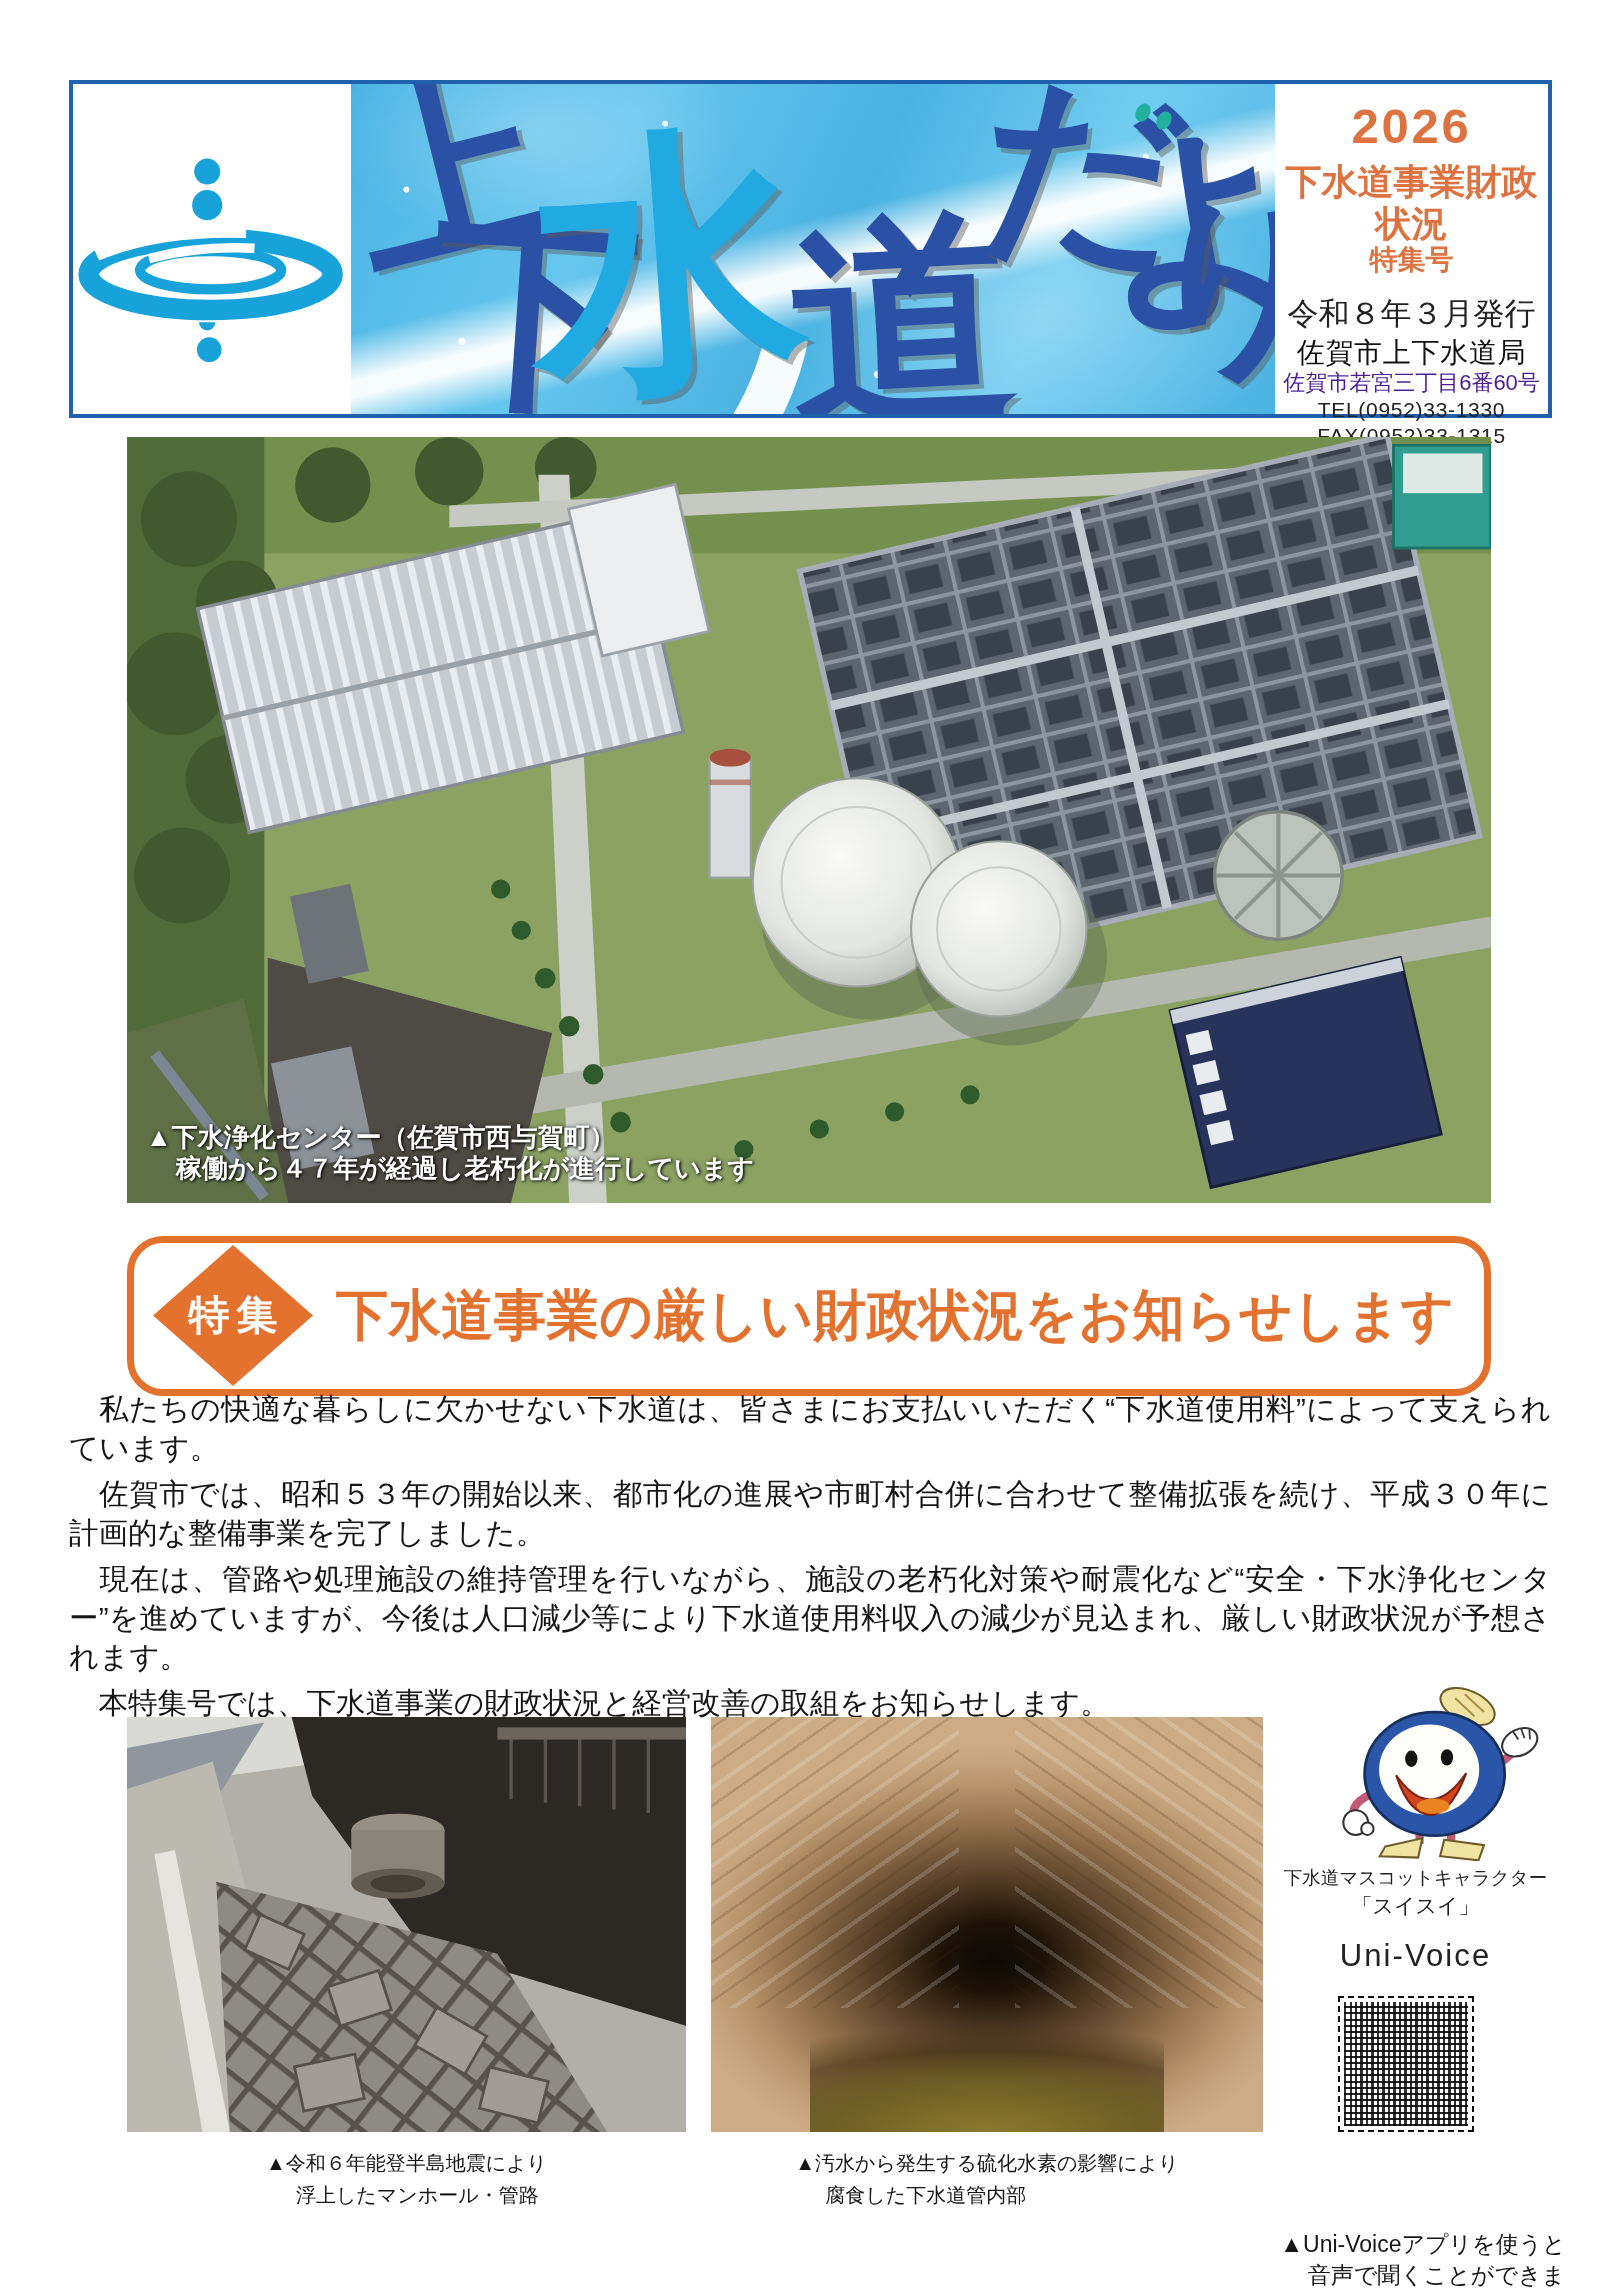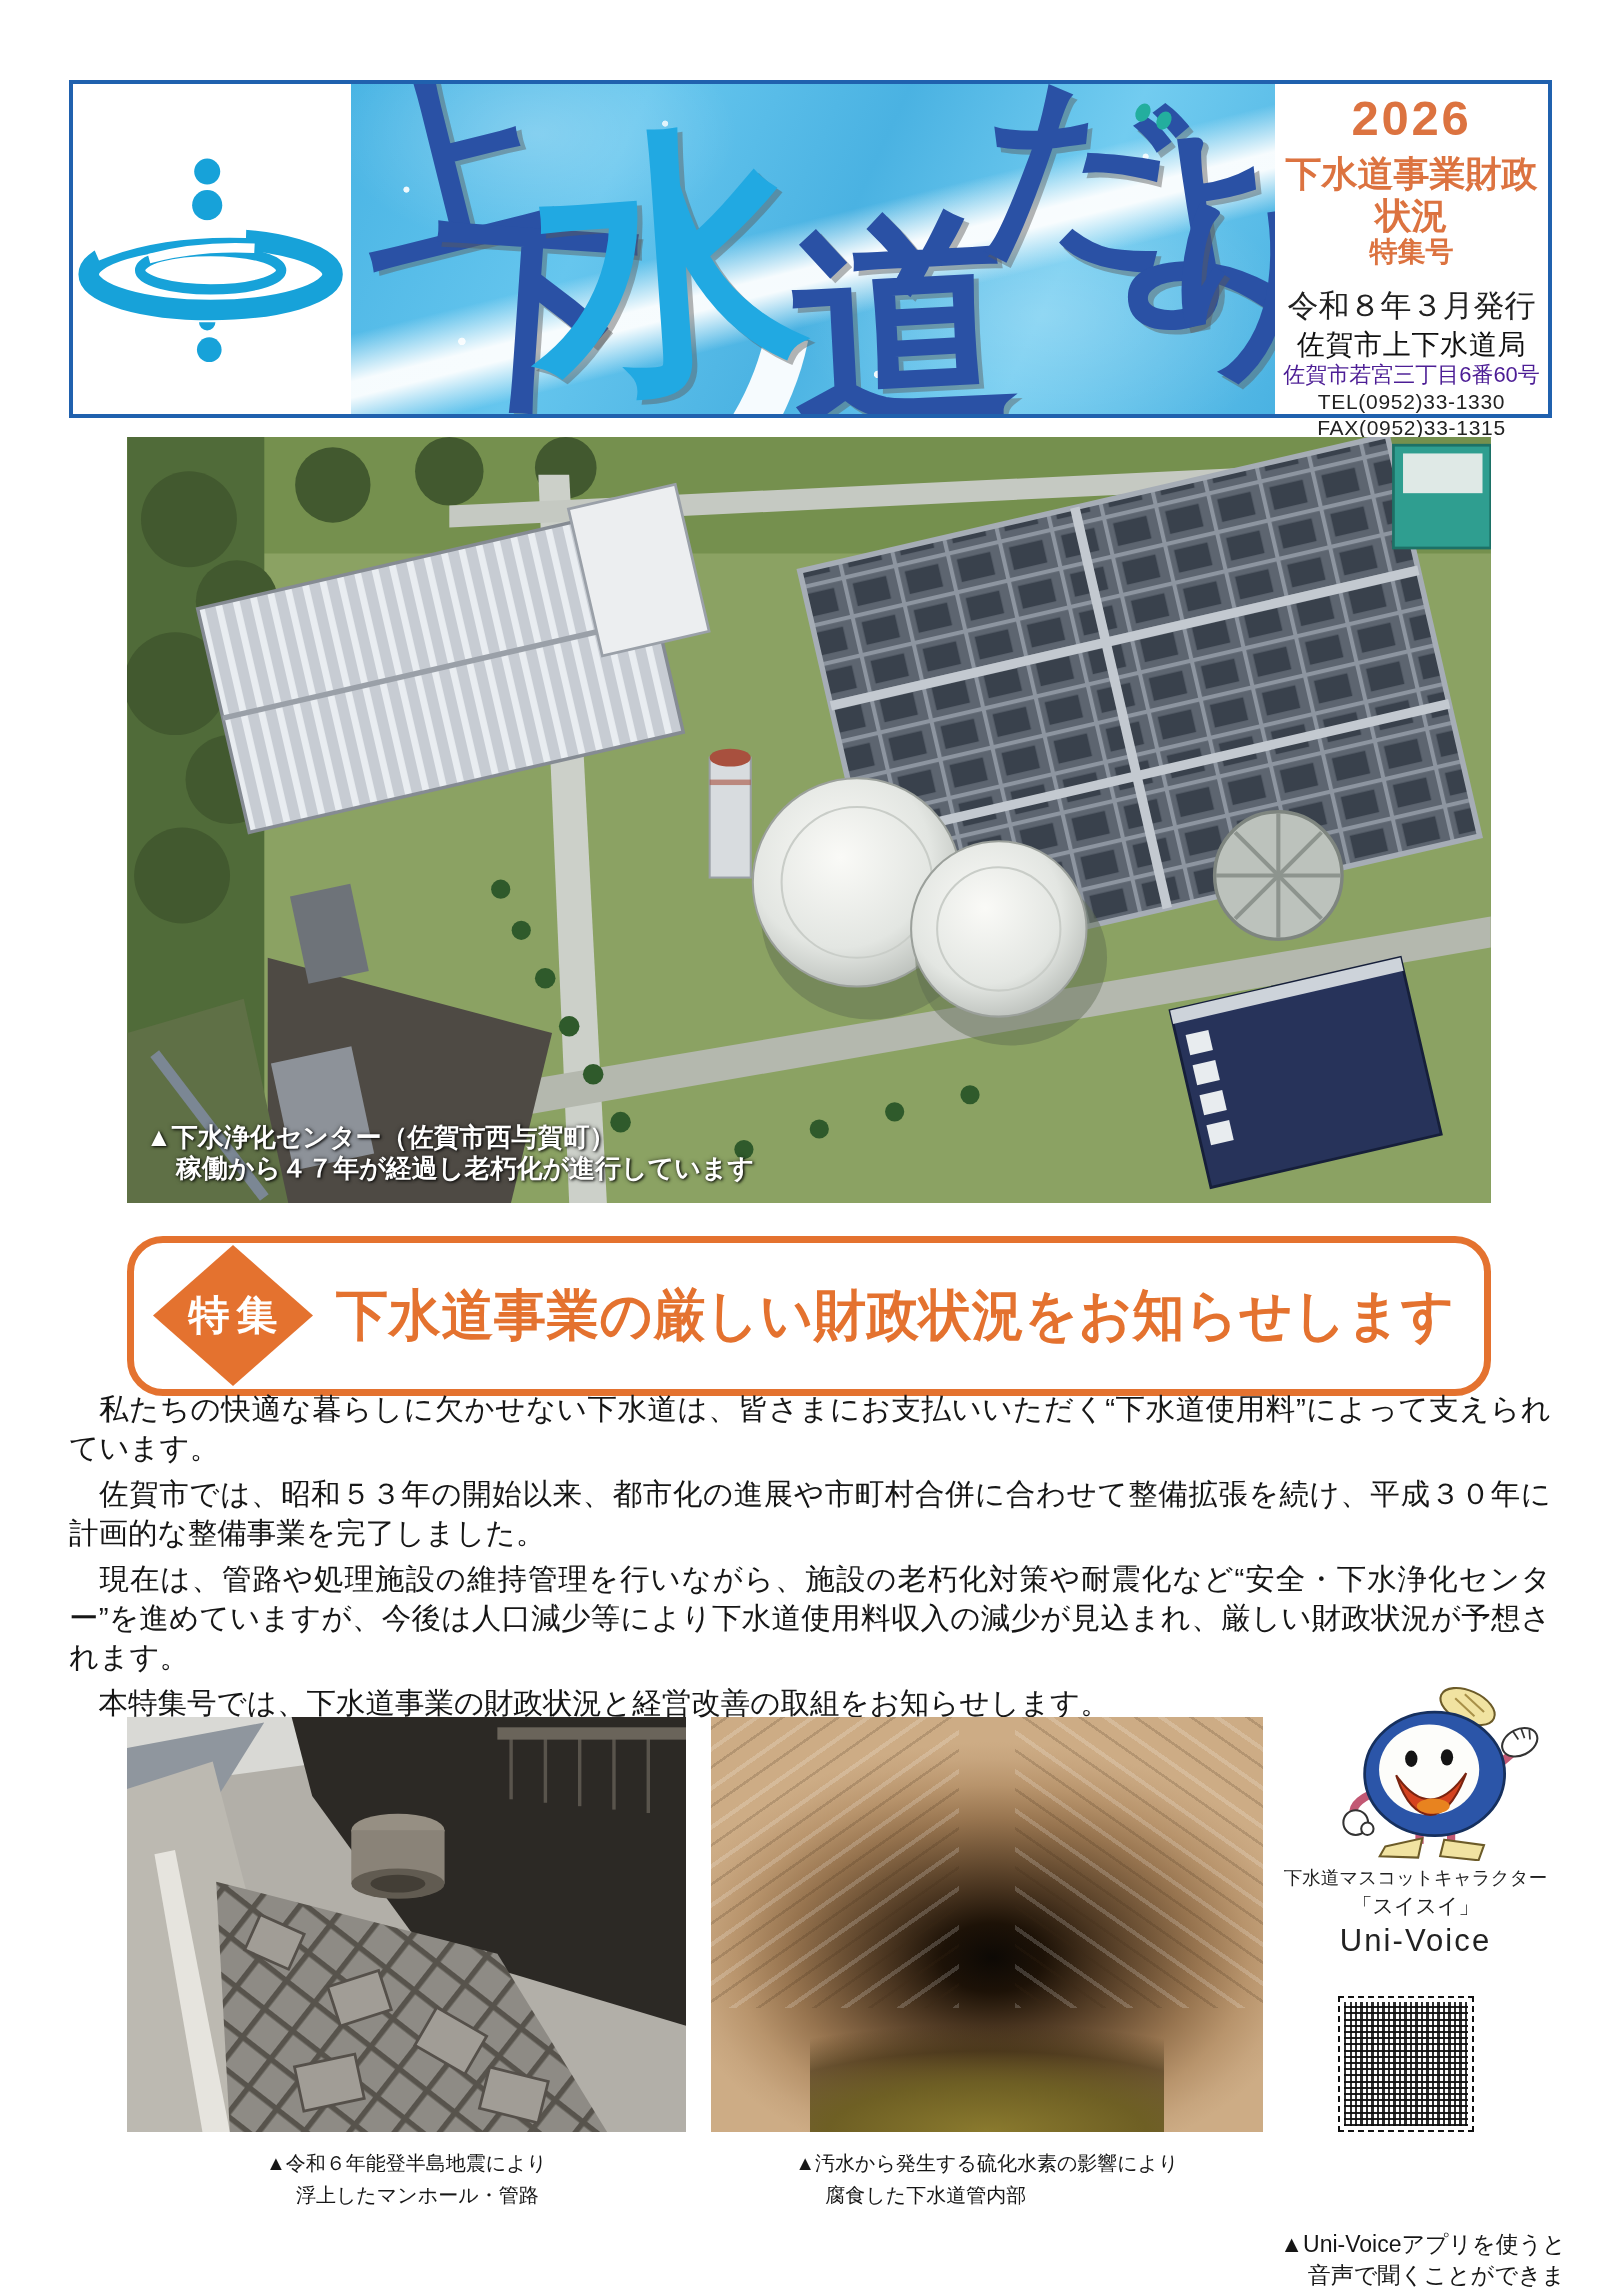--- a/index.html
+++ b/index.html
@@ -33,21 +33,21 @@
   .tc-shimo{left:81px; top:127px; font-size:206px; transform:rotate(4deg);}
   .tc-mizu {left:180px; top:41px;  font-size:274px; color:#21a9e2; transform:rotate(-4deg);}
   .tc-michi{left:439px; top:123px; font-size:226px; transform:rotate(-3deg);}
   .tc-da   {left:631px; top:-13.7px; font-size:199px; transform:rotate(6deg);}
   .tc-yo   {left:747px;top:33px;  font-size:206px; transform:rotate(-6deg);}
   .tc-ri   {left:792px;top:103px; font-size:192px; transform:rotate(4deg);}
   .teal-dots{position:absolute;left:785px;top:19px;width:41px;height:29px;}
   .teal-dots i{position:absolute;width:13.7px;height:19px;border-radius:50%;background:#23ae9e;display:block;transform:rotate(28deg);}
   .teal-dots i:last-child{left:20.6px;top:8.2px;}
 
-  .info-panel{width:273px;flex:none;background:#fff;text-align:center;padding-top:9px;box-sizing:border-box;}
+  .info-panel{width:273px;flex:none;background:#fff;text-align:center;padding-top:17px;box-sizing:border-box;}
   .issue-year{font-size:49px;font-weight:bold;color:#dc7340;letter-spacing:2.7px;line-height:1.05;}
   .issue-l1{font-size:36px;font-weight:bold;color:#dc7340;margin-top:9px;line-height:1.15;}
   .issue-l2{font-size:28px;font-weight:bold;color:#dc7340;line-height:1.15;}
   .pub-date{font-size:31px;color:#222;margin-top:21px;line-height:1.1;}
   .publisher{font-size:28px;color:#111;margin-top:6.9px;letter-spacing:0.7px;line-height:1.1;}
   .addr{font-size:22px;color:#4c1d95;margin-top:0;line-height:1.25;}
   .telfax{font-size:21px;color:#222;line-height:1.25;letter-spacing:0.7px;}
 
   
   .hero{position:absolute;left:127px;top:437px;width:1364px;height:766px;overflow:hidden;background:#86a05e;}
@@ -88,21 +88,21 @@
   .photo-caption .inner{display:inline-block;text-align:left;}
   .photo-caption .l2{padding-left:30px;}
   .cap-left{left:127px;width:559px;}
   .cap-mid{left:711px;width:552px;}
 
   
   .mascot-col{position:absolute;left:1268px;top:1686px;width:295px;text-align:center;}
   .mascot-svg{margin-left:41px;}
   .mascot-label{font-size:18.5px;color:#222;margin-top:4.1px;line-height:1.2;}
   .mascot-name{font-size:21px;color:#222;margin-top:2.7px;}
-  .univoice{font-size:31px;color:#222;margin-top:3px;letter-spacing:2.1px;}
+  .univoice{font-size:31px;color:#222;margin-top:18px;letter-spacing:2.1px;}
   .qr{position:absolute;left:1338px;top:1996px;width:136px;height:136px;box-sizing:border-box;
       border:2.7px dashed #111;padding:4.1px;background:#fff;}
   .qr .noise{width:100%;height:100%;
      background-color:#fff;
      background-image:
        repeating-linear-gradient(0deg, rgba(10,10,10,.9) 0 2.1px, rgba(0,0,0,0) 2.1px 6.2px),
        repeating-linear-gradient(90deg, rgba(10,10,10,.85) 0 2.1px, rgba(0,0,0,0) 2.1px 5.5px),
        repeating-linear-gradient(37deg, rgba(255,255,255,.95) 0 1.4px, rgba(0,0,0,0) 1.4px 4.8px),
        repeating-linear-gradient(-53deg, rgba(255,255,255,.9) 0 2.1px, rgba(0,0,0,0) 2.1px 7.5px);}
   .uv-caption{position:absolute;left:1268px;top:2229px;width:315px;font-size:23px;line-height:31px;

